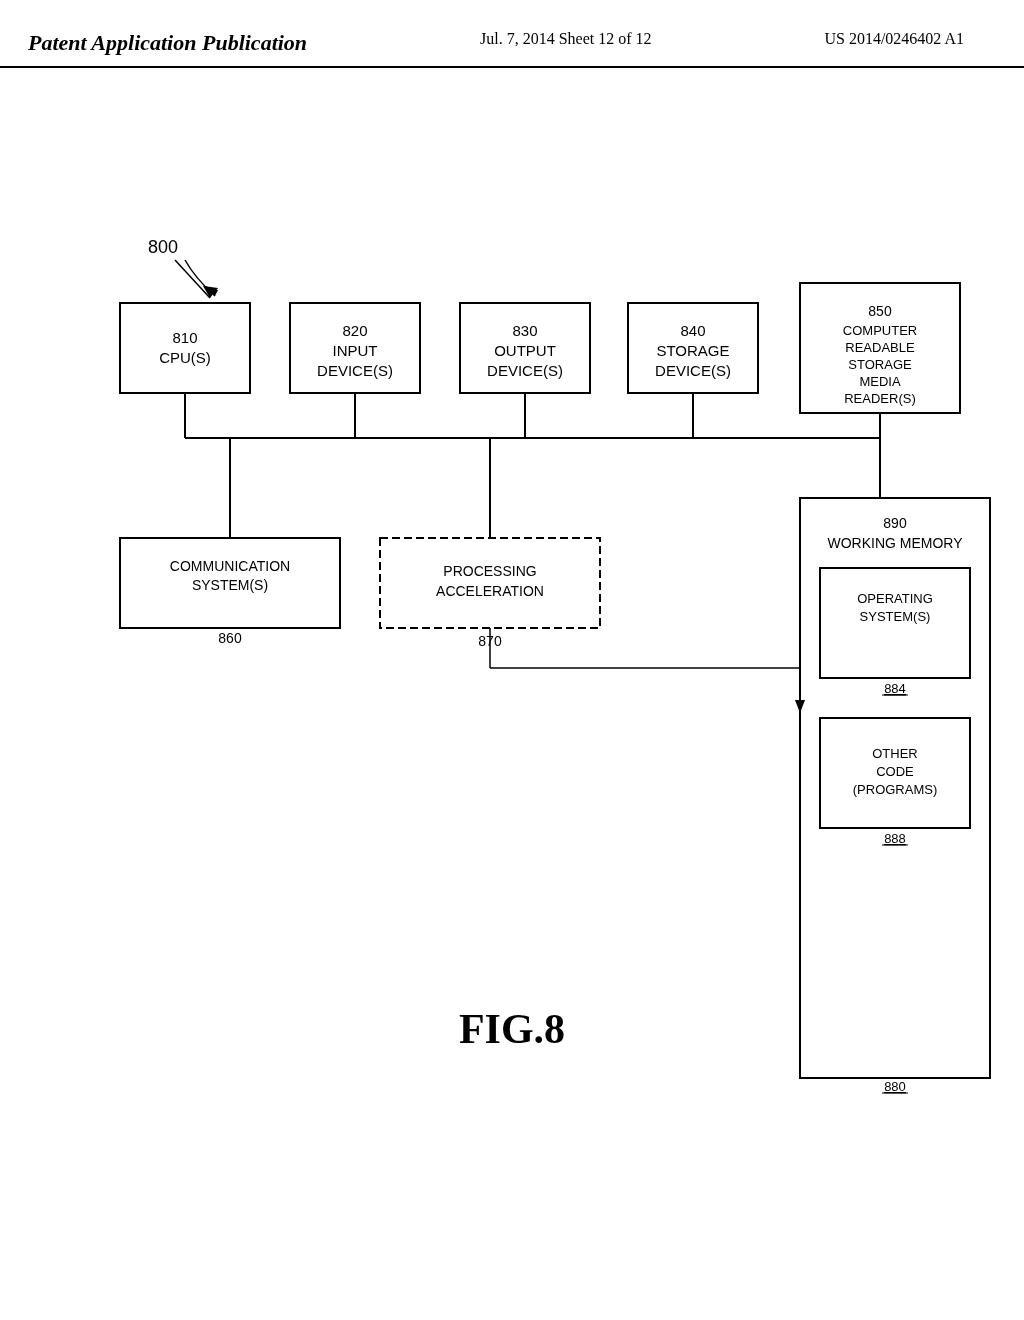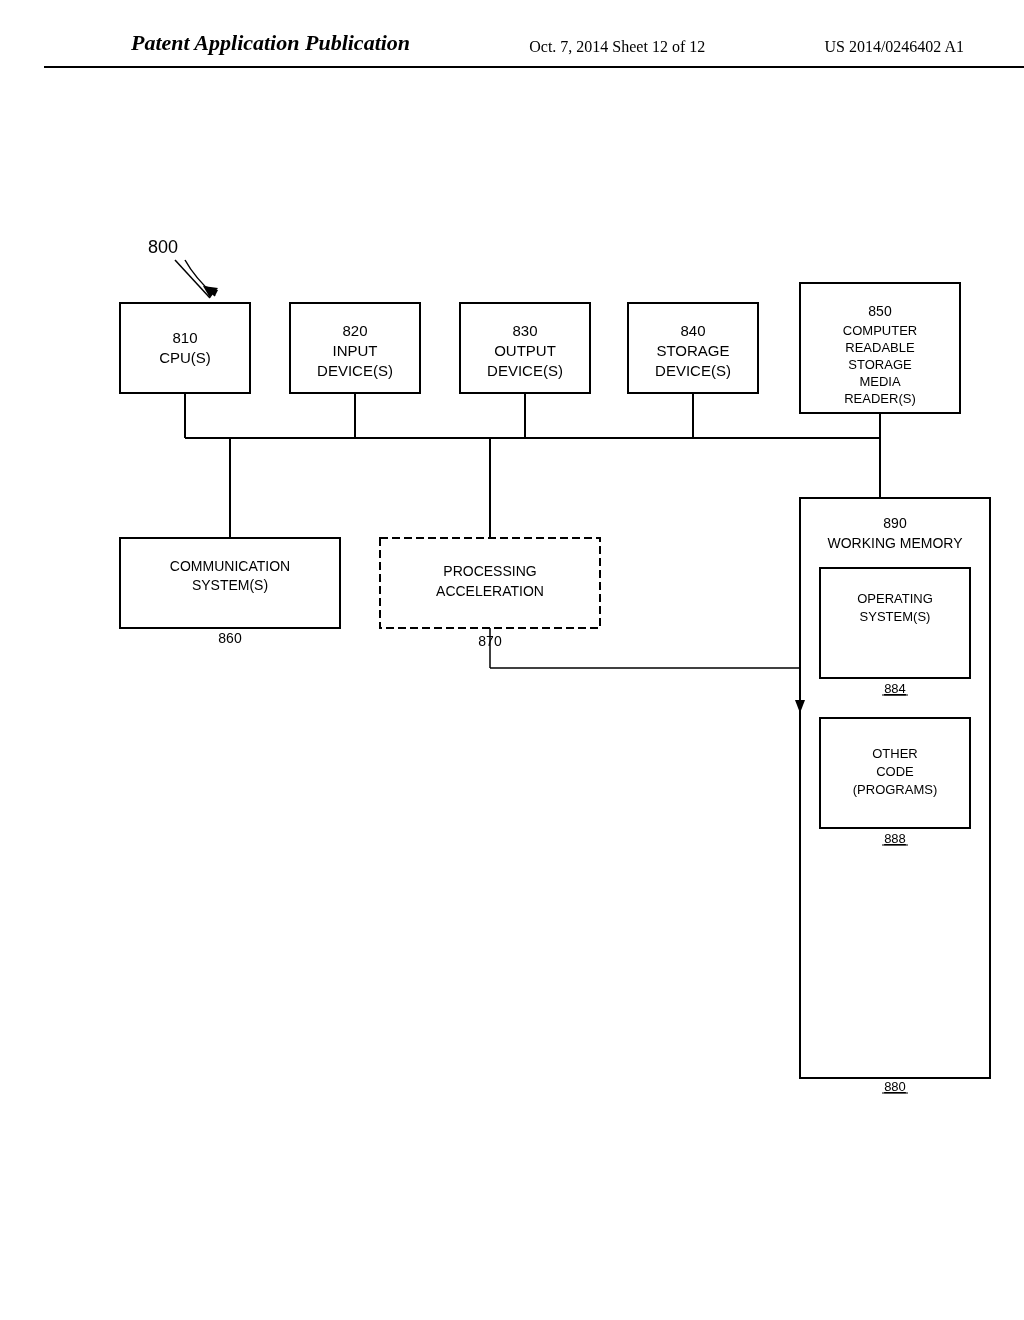--- a/index.html
+++ b/index.html
@@ -9,24 +9,23 @@
       width: 1024px;
       height: 1320px;
       position: relative;
       overflow: hidden;
     }
 
     
     .header {
       display: flex;
       justify-content: space-between;
-      align-items: flex-end;
-      padding: 30px 60px 10px 87px;
+      align-items: flex-start;
+      padding: 30px 60px 10px 28px;
       border-bottom: 2px solid #000;
-      margin-left: 44px;
     }
     .header-left {
       font-size: 22px;
       font-weight: bold;
       font-style: italic;
     }
     .header-right {
       text-align: right;
       font-size: 16px;
     }
@@ -57,21 +56,21 @@
       position: absolute;
       bottom: 115px;
       width: 100%;
     }
   </style>
 </head>
 <body>
 
 <div class="header">
   <div class="header-left">Patent Application Publication</div>
-  <div class="header-center">Oct. 7, 2014   Sheet 12 of 12</div>
+  <div class="header-center">Jul. 7, 2014   Sheet 12 of 12</div>
   <div class="header-right">US 2014/0246402 A1</div>
 </div>
 
 <div class="diagram-area">
   <svg class="diagram" viewBox="0 0 1024 1100" xmlns="http://www.w3.org/2000/svg">
 
     <text x="148" y="185" font-size="18" font-family="Arial, sans-serif">800</text>
 
     <line x1="175" y1="192" x2="210" y2="230" stroke="#000" stroke-width="1.5"></line>
     <polygon points="210,230 203,218 218,220" fill="#000"></polygon>
@@ -157,13 +156,14 @@
 
     <line x1="882" y1="627" x2="908" y2="627" stroke="#000" stroke-width="1"></line>
     <line x1="882" y1="777" x2="908" y2="777" stroke="#000" stroke-width="1"></line>
     <line x1="882" y1="1025" x2="908" y2="1025" stroke="#000" stroke-width="1"></line>
 
     <path d="M 185 192 Q 195 210 215 228" stroke="#000" stroke-width="1.5" fill="none"></path>
     <polygon points="215,228 205,218 218,222" fill="#000"></polygon>
 
   </svg>
 
+  <div class="fig-label">FIG.8</div>
 </div>
 
 </body></html>

